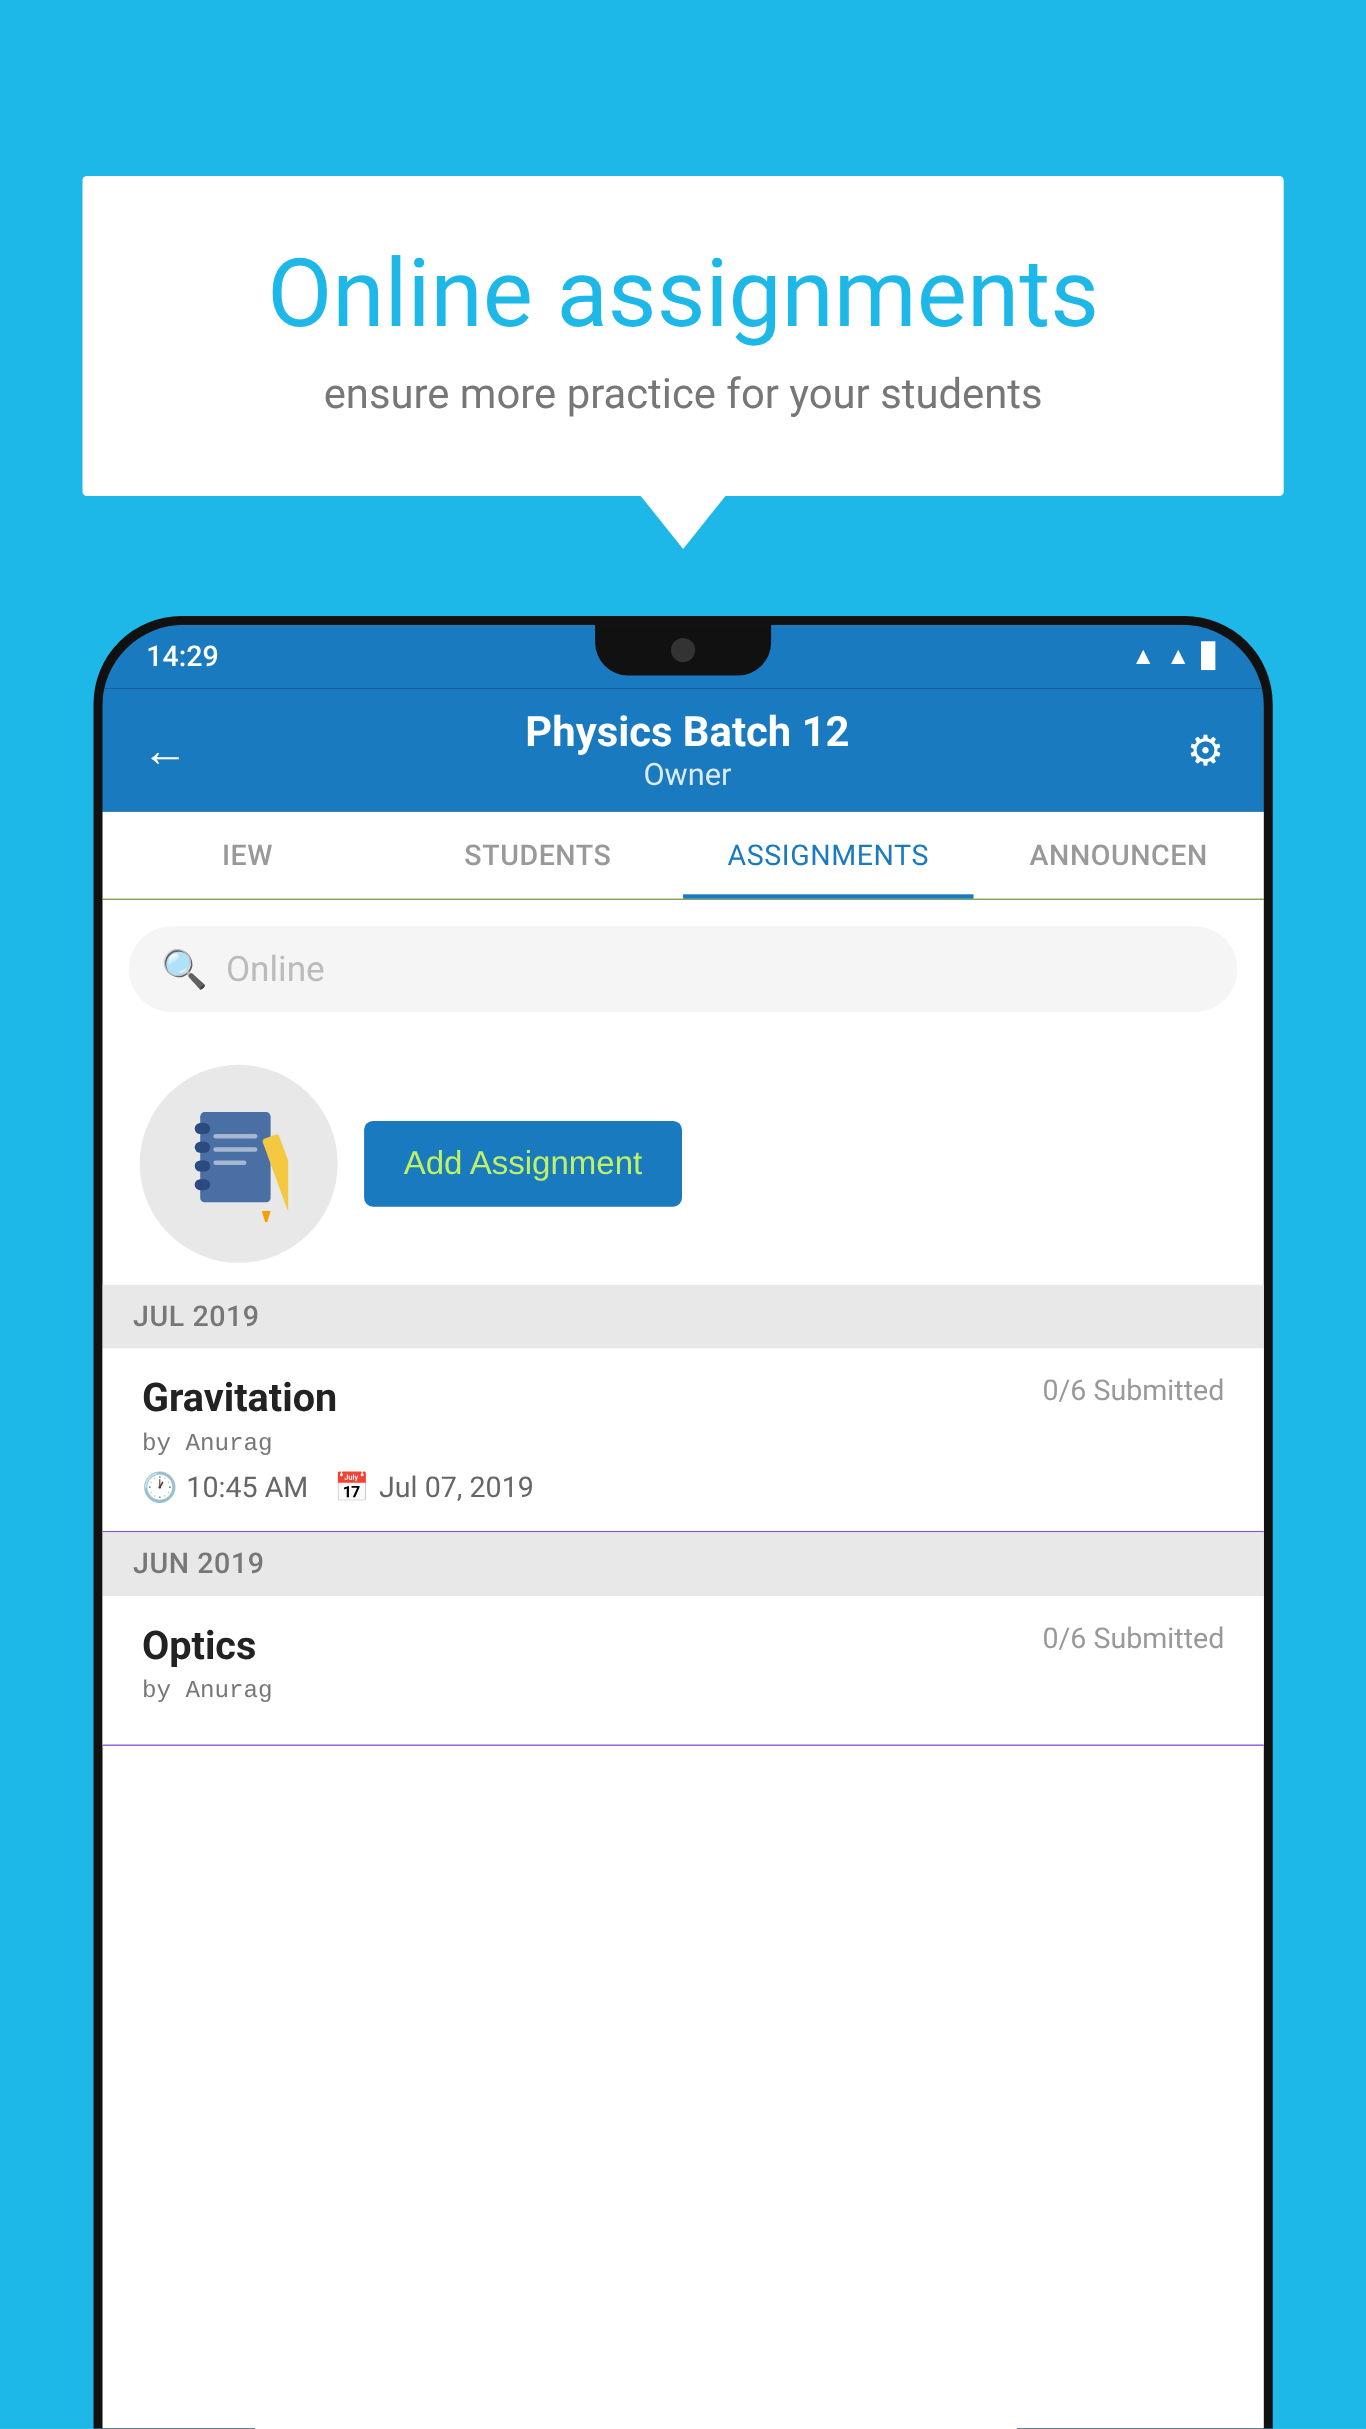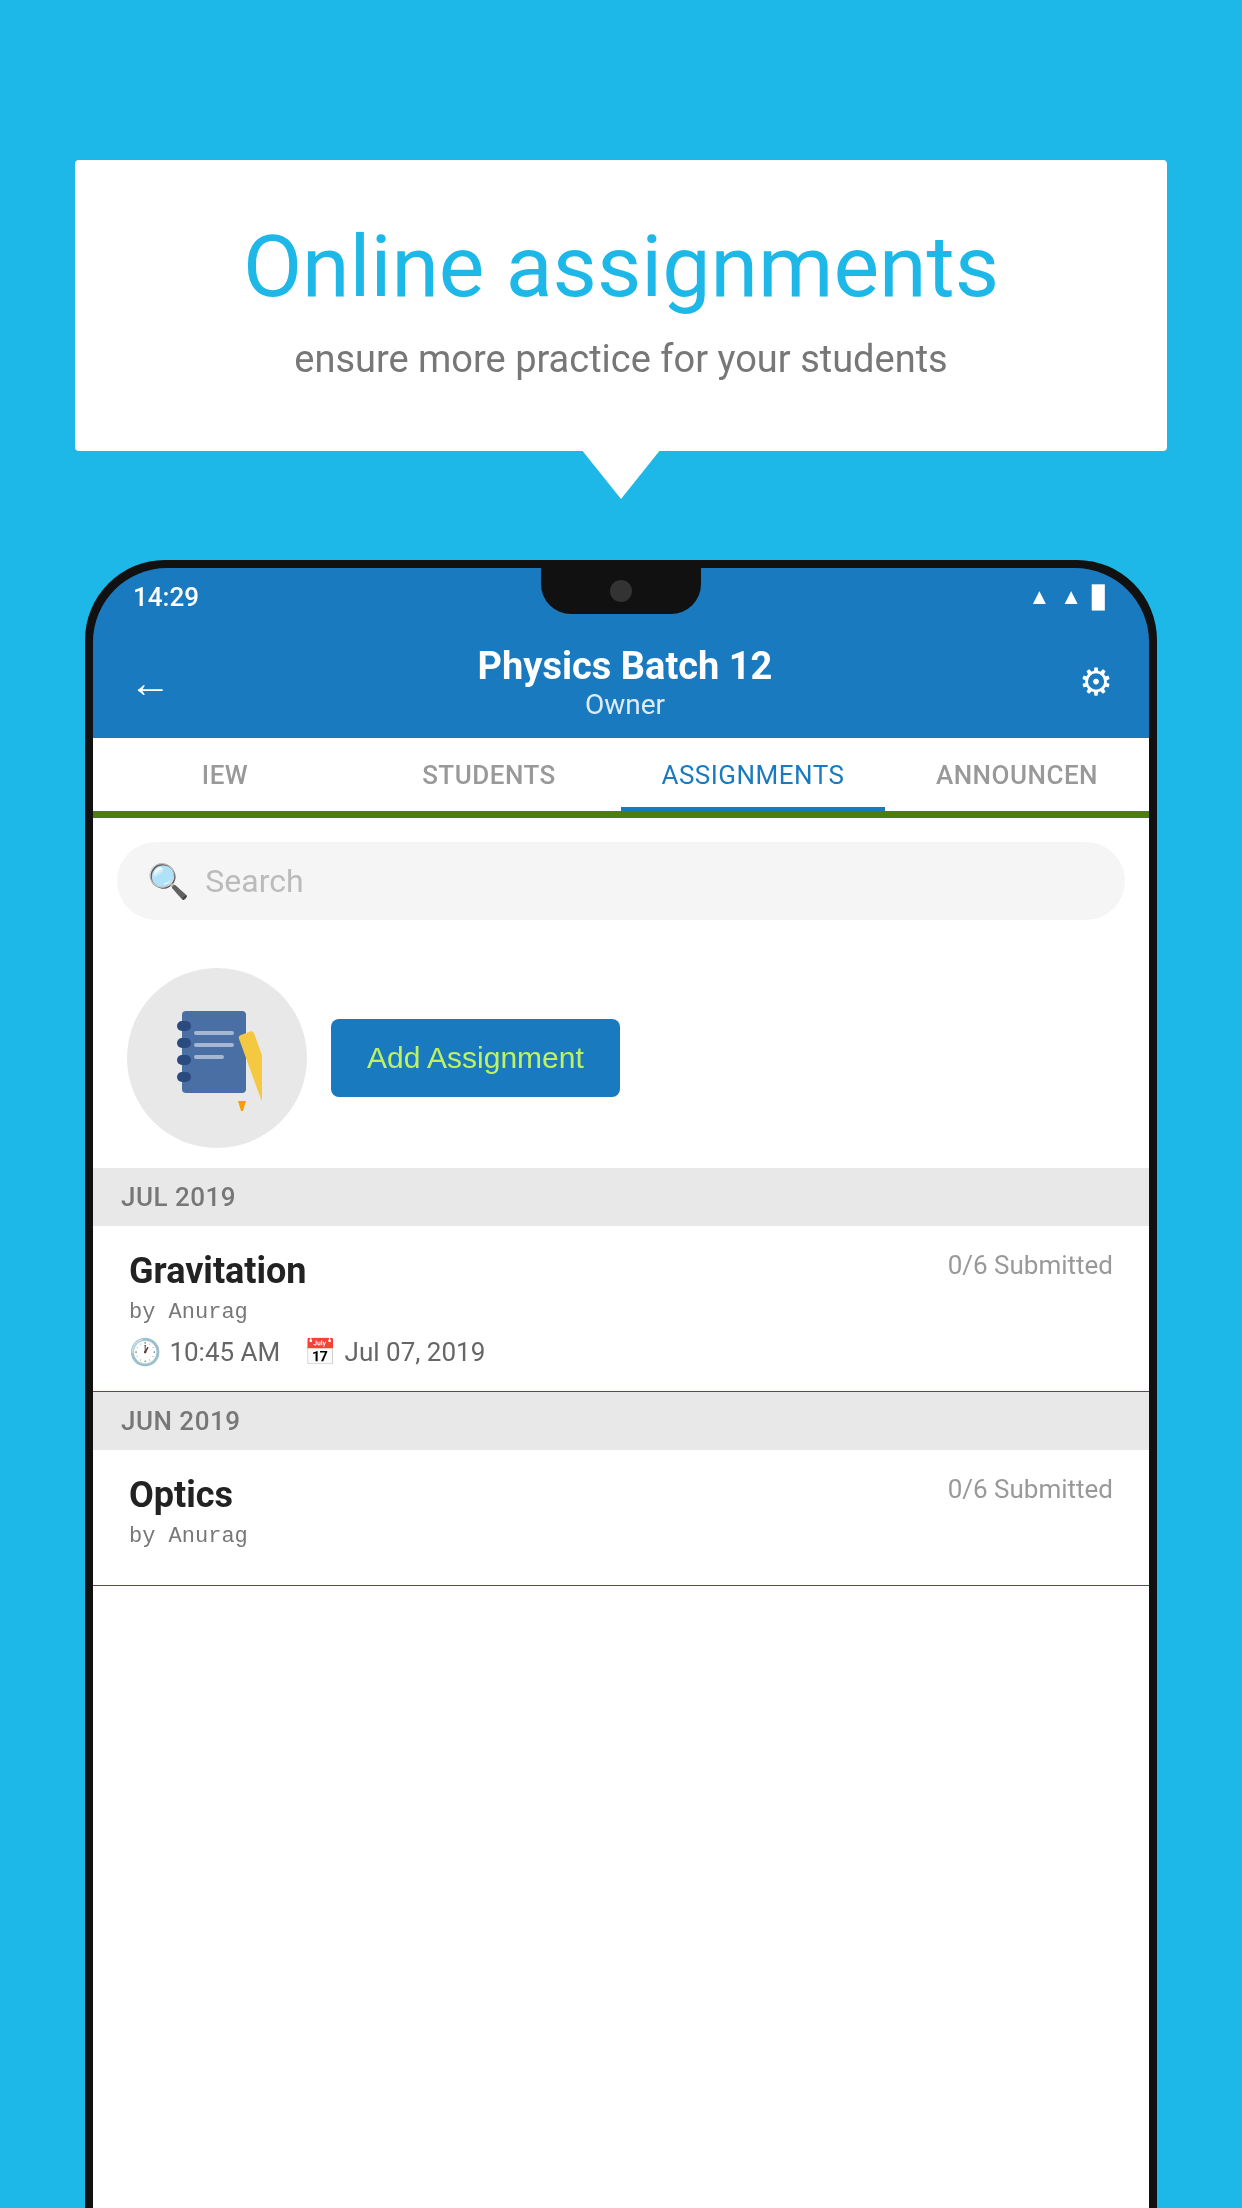--- a/index.html
+++ b/index.html
@@ -178,21 +178,21 @@
     
     .tabs-bar {
       position: absolute;
       top: 170px;
       left: 0;
       right: 0;
       height: 80px;
       background: white;
       display: flex;
       align-items: stretch;
-      border-bottom: 7px solid #4d7c0f;
+      border-bottom: 1px solid #4d7c0f;
     }
 
     .tab-item {
       flex: 1;
       display: flex;
       align-items: center;
       justify-content: center;
       font-size: 26px;
       font-weight: 500;
       color: #999;
@@ -403,21 +403,21 @@
       </div>
       <div class="tab-item">
         <span>ANNOUNCEN</span>
       </div>
     </div>
 
     <div class="screen-content">
 
       <div class="search-bar">
         <div class="search-icon-wrap">🔍</div>
-        <div class="search-placeholder">Search</div>
+        <div class="search-placeholder">Online</div>
       </div>
 
       <div class="promo-card">
         <div class="promo-icon-circle">
 
           <svg width="90" height="105" viewBox="0 0 90 105">
 
             <rect x="10" y="5" width="64" height="82" rx="4" fill="#4a6fa5"></rect>
 
             <rect x="5" y="15" width="14" height="10" rx="5" fill="#2a4a80"></rect>

